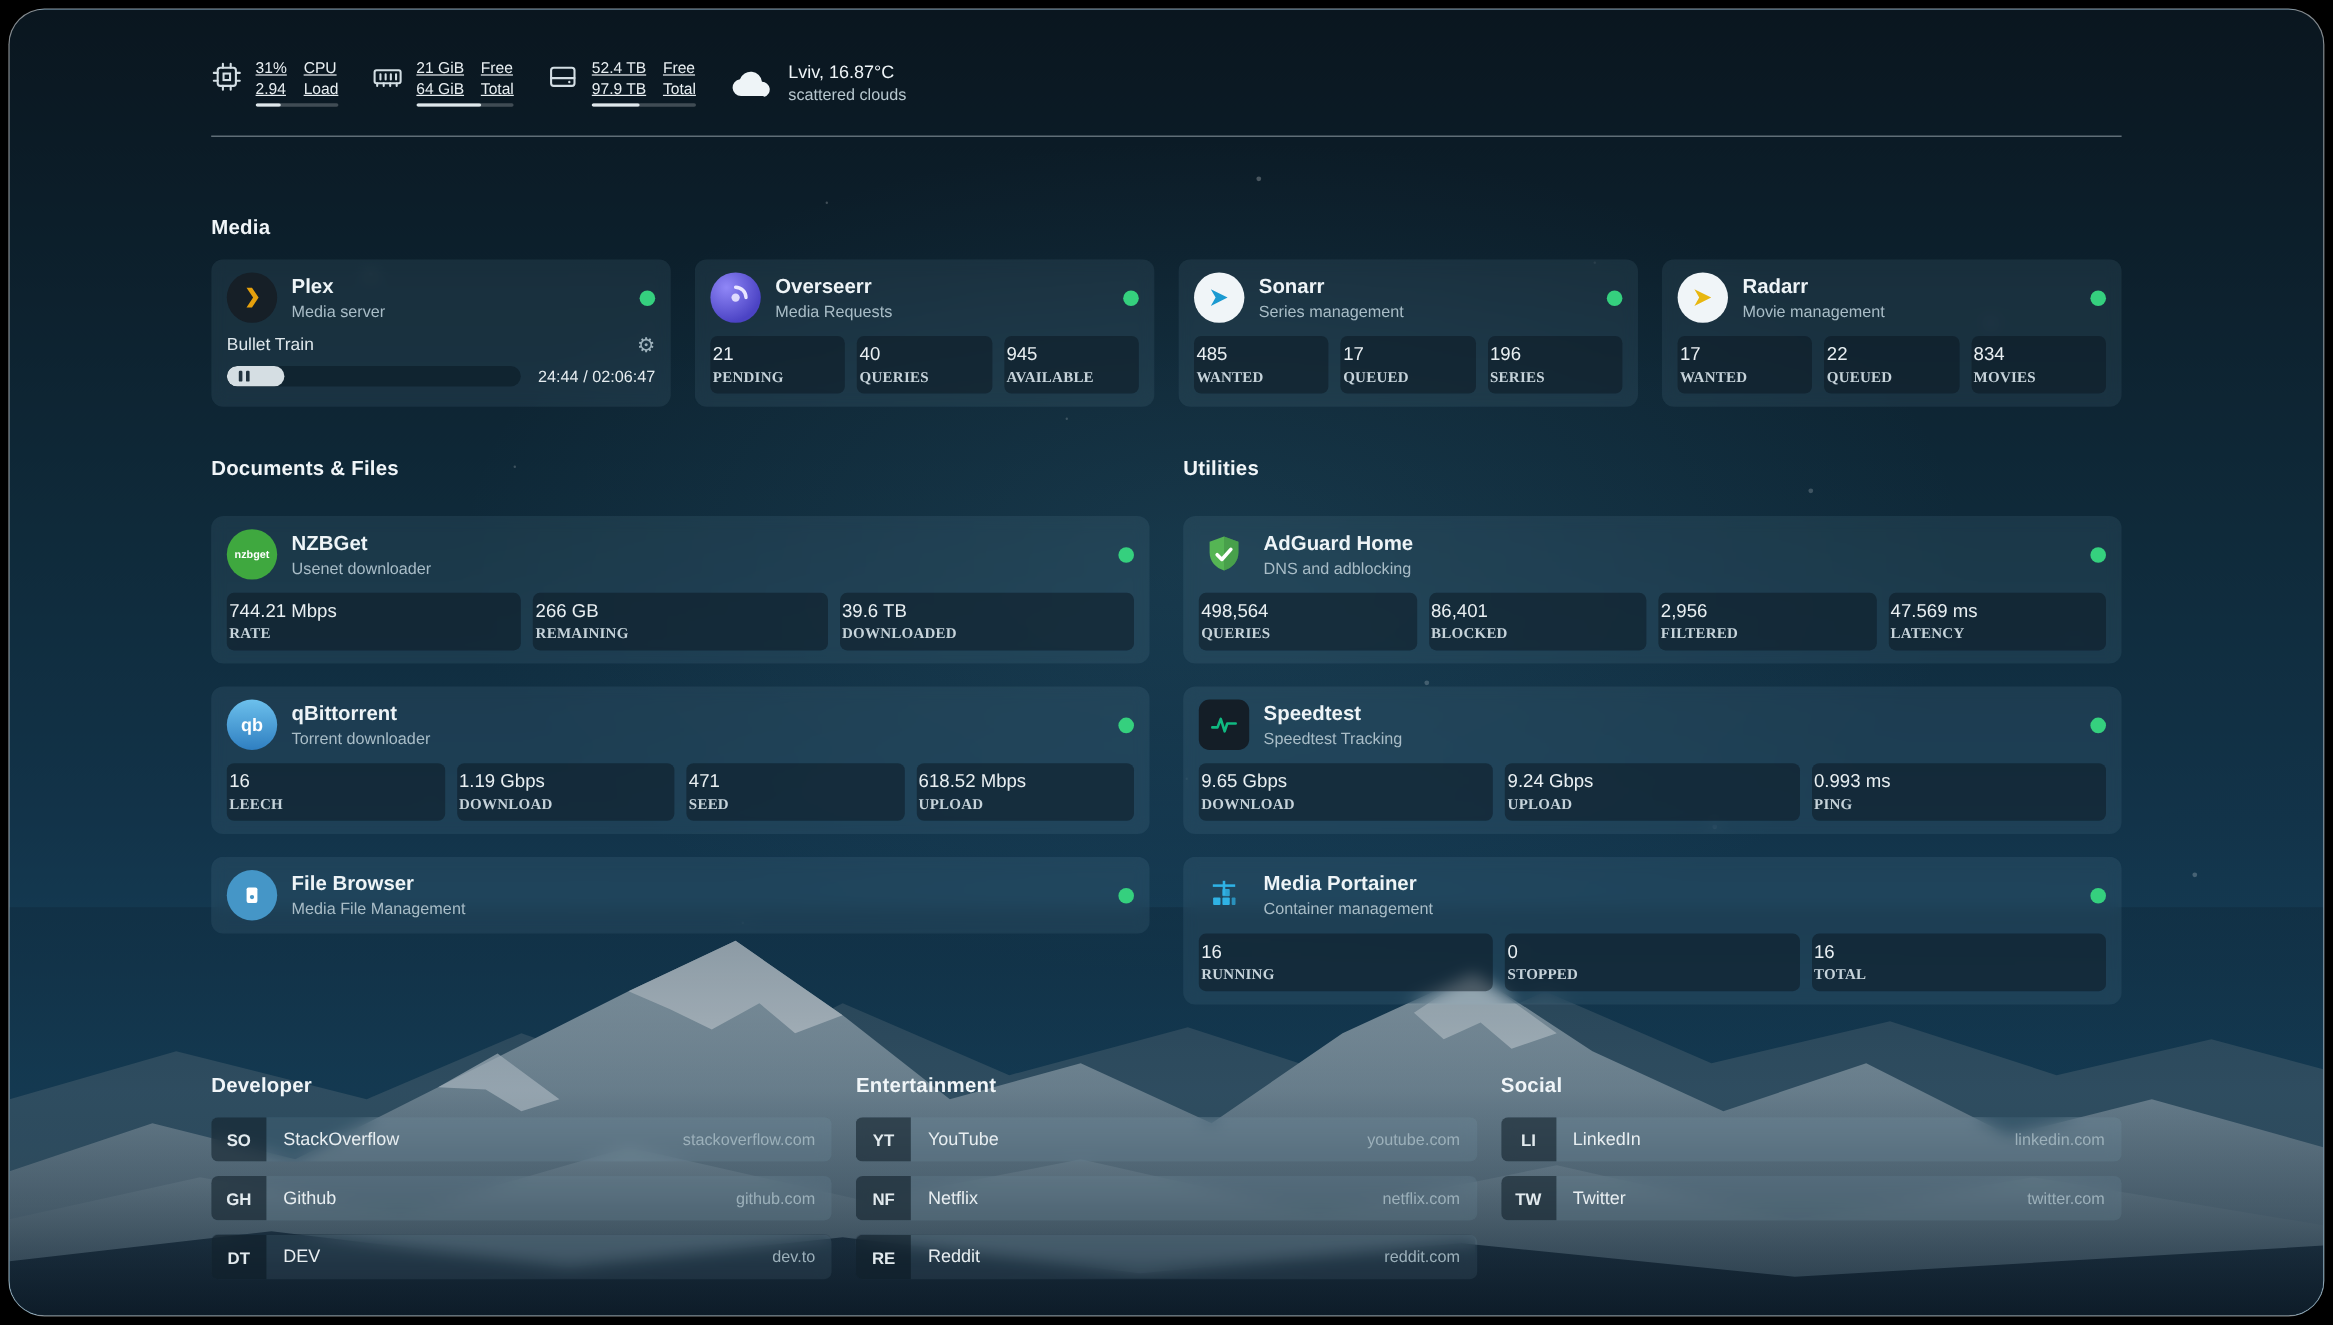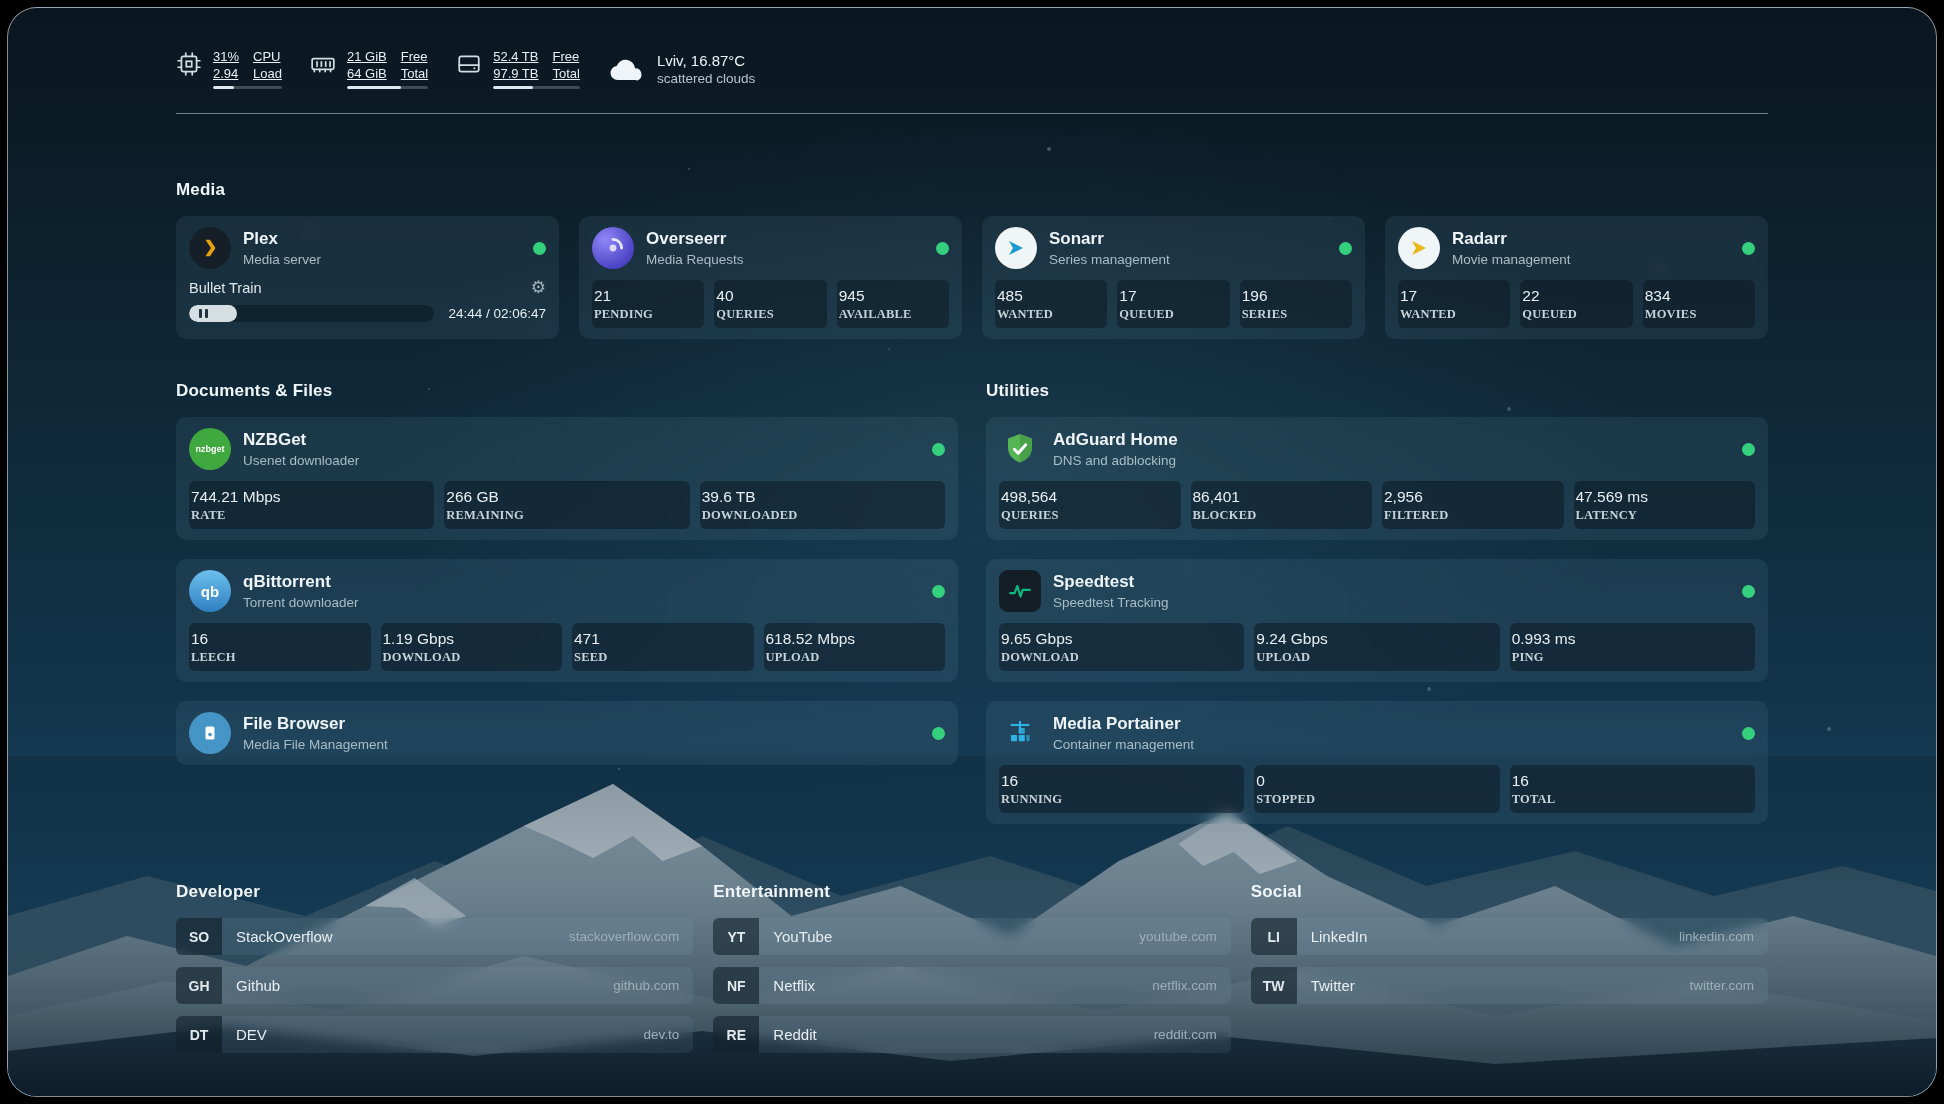--- a/index.html
+++ b/index.html
@@ -69,21 +69,21 @@
   .gear { margin-left:auto; color:#9fb3bd; font-size:17px; line-height:1; cursor:pointer; }
   .np-row2 { display:flex; align-items:center; margin-top:9px; }
   .np-bar { flex:1; height:17px; border-radius:9px; background:rgba(10,24,34,.55); position:relative; overflow:hidden; }
   .np-fill { position:absolute; left:0; top:0; bottom:0; background:#d5dee3; border-radius:9px;
     display:flex; align-items:center; padding-left:10px; }
   .pause { display:flex; gap:3px; }
   .pause i { display:block; width:3px; height:9px; background:#22333f; border-radius:1px; }
   .np-time { margin-left:14px; font-size:13.5px; color:#e6edf0; white-space:nowrap; }
 
   .columns { margin-top:42px; display:grid; grid-template-columns:1fr 1fr; gap:28px; align-items:start; }
-  .col-cards { margin-top:16px; display:flex; flex-direction:column; gap:19px; }
+  .col-cards { margin-top:29px; display:flex; flex-direction:column; gap:19px; }
 
   
   .bookmarks { margin-top:58px; display:grid; grid-template-columns:repeat(3,1fr); gap:20px; }
   .bm-list { margin-top:16px; display:flex; flex-direction:column; gap:12px; }
   .bm-row { display:flex; align-items:center; height:37px; border-radius:6px; overflow:hidden;
     background:rgba(160,205,228,.085); text-decoration:none; cursor:pointer; backdrop-filter: blur(6px); }
   .bm-abbr { width:46px; align-self:stretch; display:flex; align-items:center; justify-content:center;
     background:rgba(8,20,30,.55); color:#e2eaee; font-size:14px; font-weight:bold; }
   .bm-name { margin-left:14px; font-size:15px; color:#e8eef1; }
   .bm-url { margin-left:auto; margin-right:14px; font-size:13.5px; color:#9cb0ba; }

